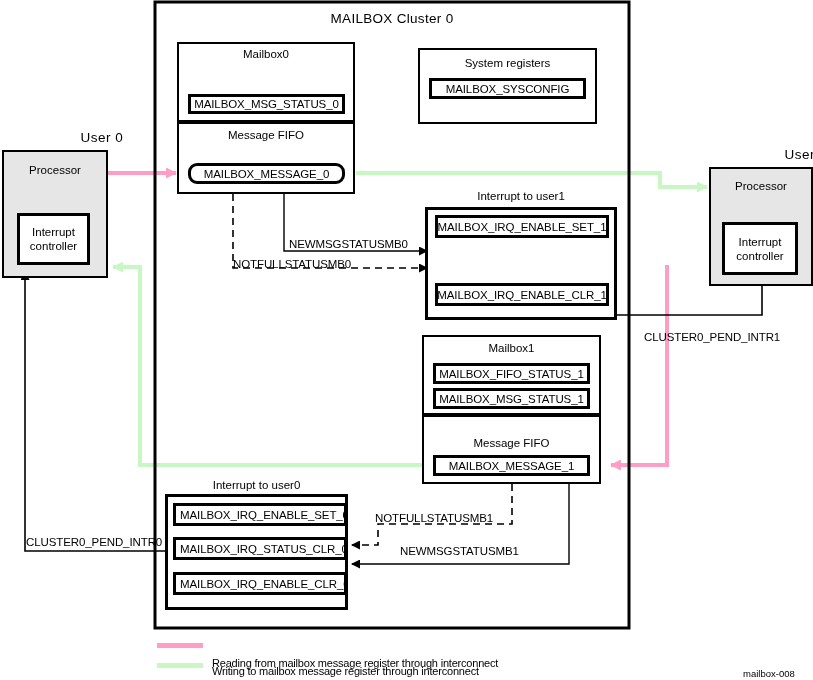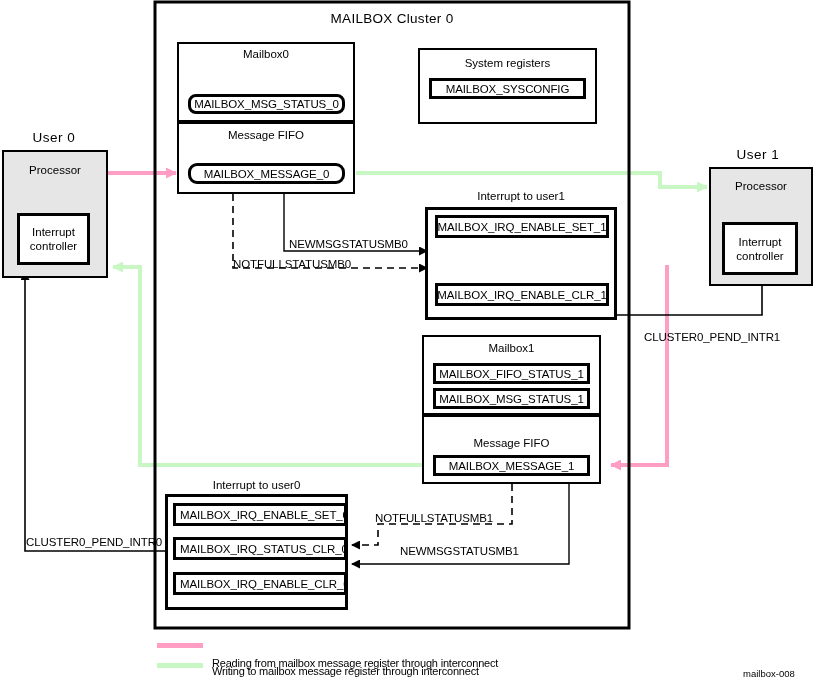--- a/index.html
+++ b/index.html
@@ -14,21 +14,21 @@
   .reg{position:absolute;box-sizing:border-box;border:3px solid #000;background:#fff;
        display:flex;align-items:center;justify-content:center;overflow:hidden;white-space:nowrap;}
   .reg span{font-size:11.5px;color:#000;letter-spacing:-0.1px;}
 
   .boxtitle{position:absolute;text-align:center;font-size:11.5px;color:#000;white-space:nowrap;}
 
   .procbox{position:absolute;box-sizing:border-box;border:2px solid #000;background:#e6e6e6;}
   .intctrl{position:absolute;box-sizing:border-box;border:3px solid #000;background:#fff;
            display:flex;flex-direction:column;align-items:center;justify-content:center;
            font-size:11.5px;line-height:14px;color:#000;text-align:center;}
-  .usertitle{position:absolute;font-size:13.5px;color:#000;white-space:nowrap;letter-spacing:0.5px;}
+  .usertitle{position:absolute;font-size:13.5px;color:#000;white-space:nowrap;letter-spacing:0.5px;padding-left:48px;}
   .proclabel{position:absolute;font-size:11.5px;color:#000;white-space:nowrap;}
 
   .clustertitle{position:absolute;font-size:13.5px;color:#000;white-space:nowrap;letter-spacing:0.3px;}
 
   .sigtext{position:absolute;font-size:11.5px;color:#000;white-space:nowrap;letter-spacing:-0.1px;}
 
   .legitem{position:absolute;font-size:11px;color:#000;white-space:nowrap;letter-spacing:-0.2px;}
   .legswatch{position:absolute;height:5px;width:46px;}
 
   .figid{position:absolute;font-size:9.5px;color:#000;white-space:nowrap;}
@@ -110,21 +110,21 @@
   <div class="usertitle" style="left:705px;top:147px;width:106px;text-align:center;">User 1</div>
   <div class="procbox" style="left:709px;top:167px;width:104px;height:119px;"></div>
   <div class="proclabel" style="left:709px;top:180px;width:104px;text-align:center;">Processor</div>
   <div class="intctrl" style="left:722px;top:222px;width:76px;height:53px;">
     <span>Interrupt</span>
     <span>controller</span>
   </div>
 
   <div class="box thin" style="left:177px;top:42px;width:178px;height:80px;"></div>
   <div class="boxtitle" style="left:177px;top:48px;width:178px;">Mailbox0</div>
-  <div class="reg" style="left:188px;top:94px;width:157px;height:20px;border-radius:8px;">
+  <div class="reg" style="left:188px;top:94px;width:157px;height:20px;">
     <span>MAILBOX_MSG_STATUS_0</span>
   </div>
 
   <div class="box thin" style="left:177px;top:122px;width:178px;height:72px;"></div>
   <div class="boxtitle" style="left:177px;top:129px;width:178px;">Message FIFO</div>
   <div class="reg" style="left:188px;top:163px;width:157px;height:21px;border-radius:9px;">
     <span>MAILBOX_MESSAGE_0</span>
   </div>
 
   <div class="box thin" style="left:418px;top:48px;width:179px;height:76px;"></div>

